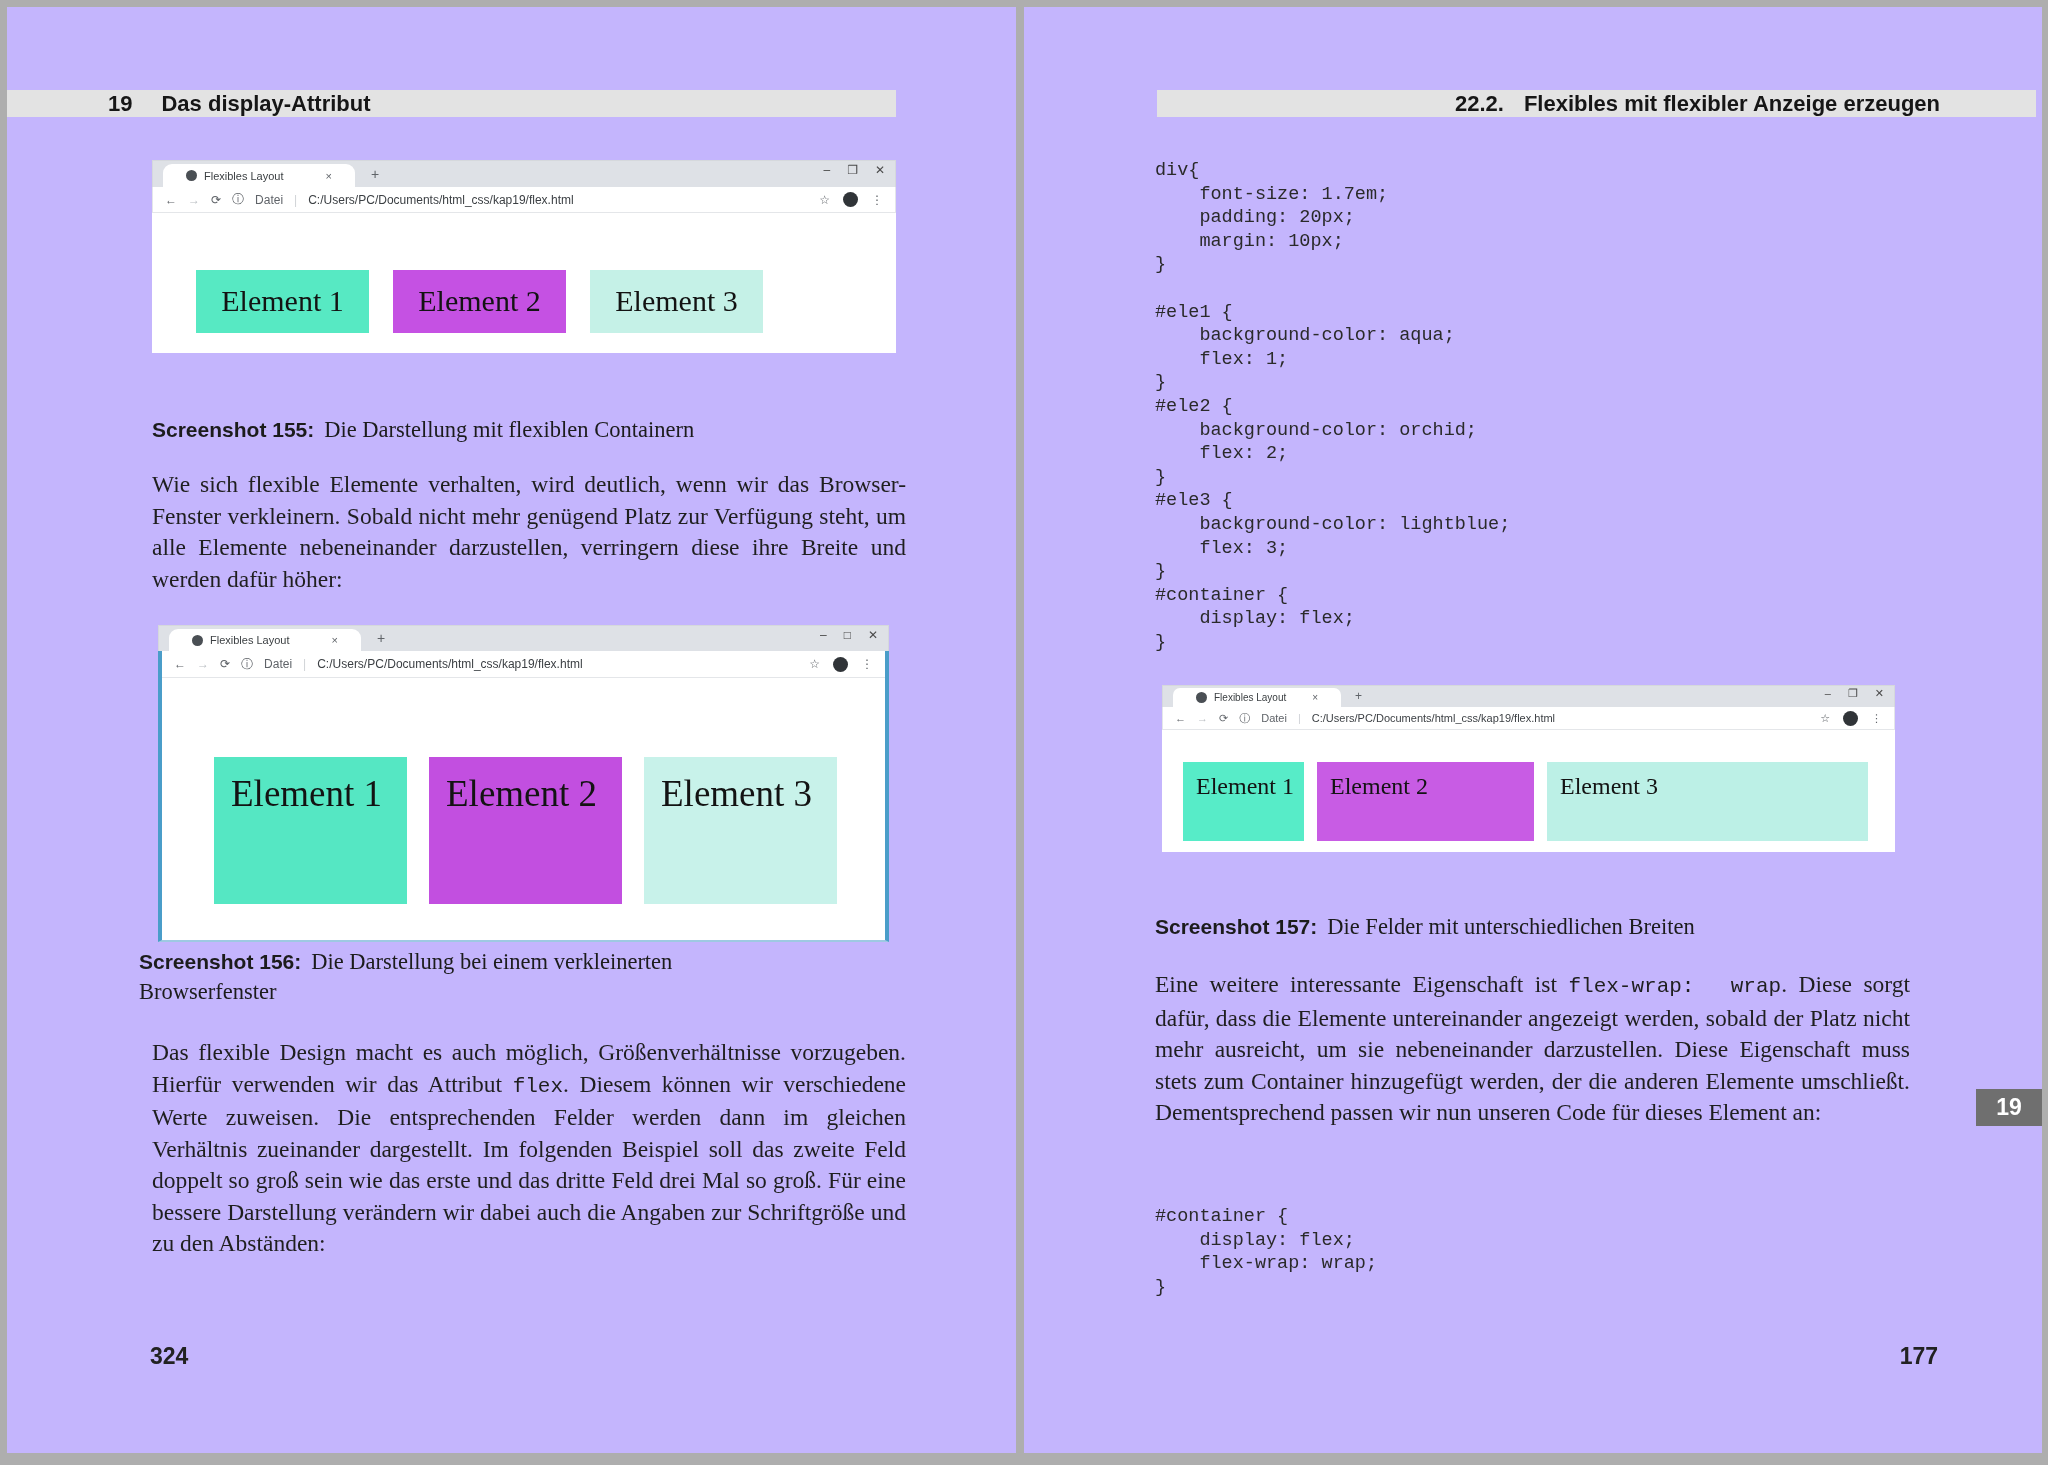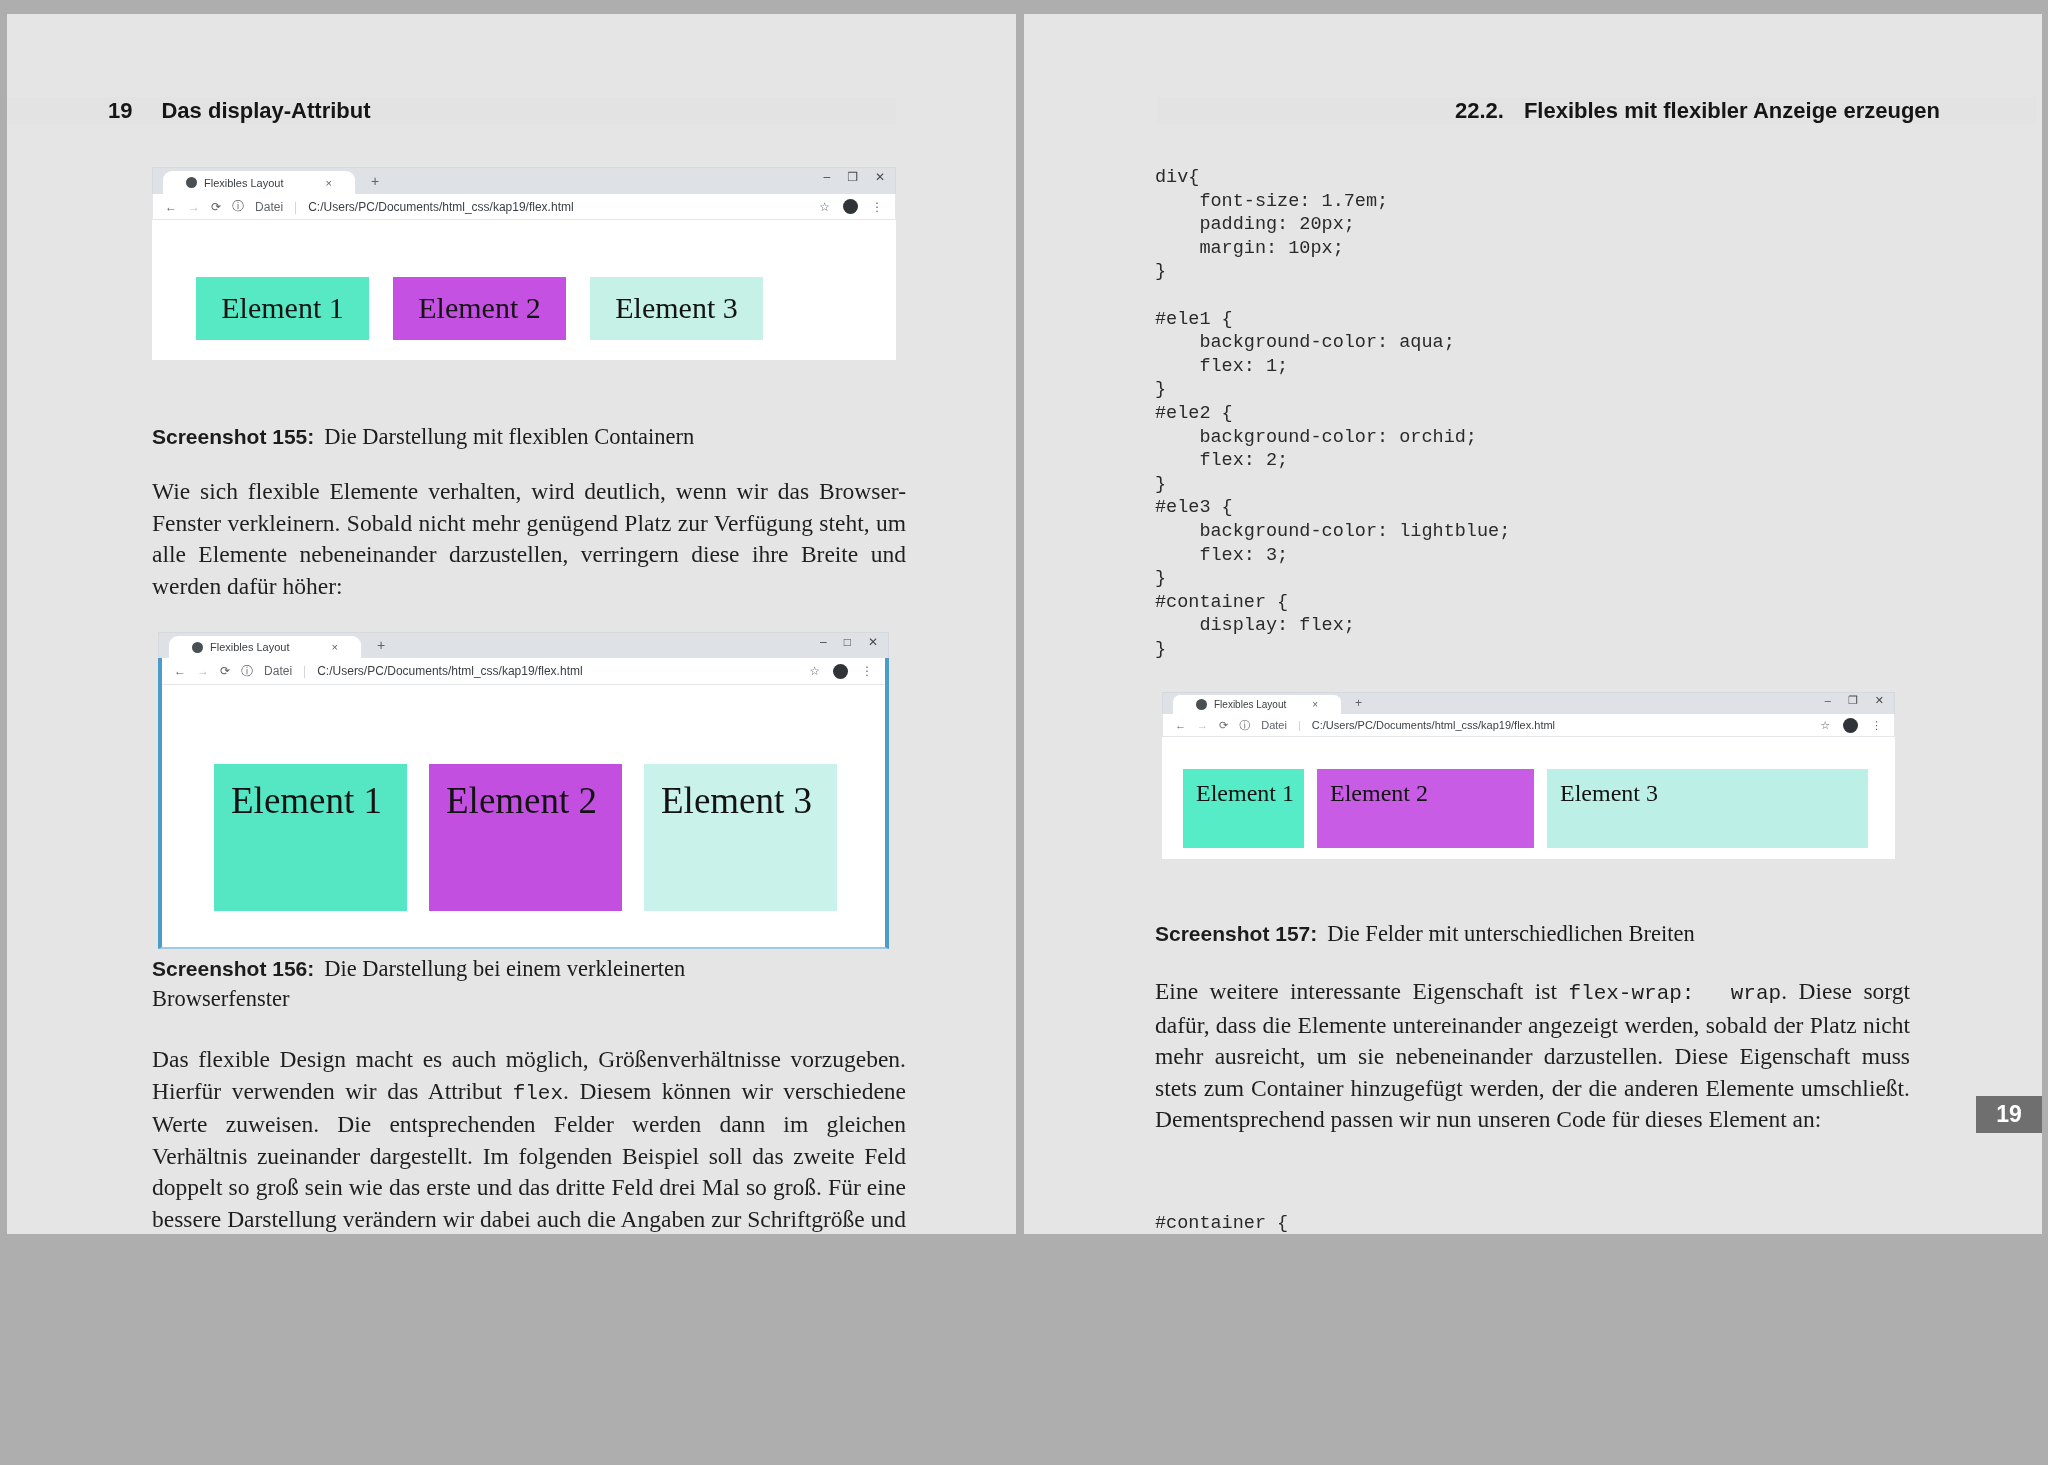--- a/index.html
+++ b/index.html
@@ -1,19 +1,19 @@
 <!DOCTYPE html>
 <html><head>
 <meta charset="utf-8">
 <style>
   * { margin:0; padding:0; box-sizing:border-box; }
   html,body { width:2048px; height:1465px; }
   body { font-family:"Liberation Serif", serif; color:#1c1c1c; background:#ffffff; position:relative; }
   .spread { position:absolute; inset:0; background:#aeaeae; }
-  .page { position:absolute; top:7px; height:1220px; background:#e5e5e5; overflow:hidden;margin-top:7px; }
+  .page { position:absolute; top:7px; height:1446px; background:#c4b5fd; overflow:hidden; }
   .page-left  { left:7px;  width:1009px; }
   .page-right { left:1024px; width:1018px; }
 
   
   .chapbar { position:absolute; height:27px; background:#e3e3e3; font-family:"Liberation Sans", sans-serif;
              font-weight:bold; font-size:22px; color:#161616; display:flex; align-items:center; }
   .chapbar-left { top:83px; left:0; width:889px; }
   .chapbar-left .chnum { margin-left:101px; }
   .chapbar-left .chtitle { margin-left:29px; }
   .chapbar-right { top:83px; left:133px; right:6px; justify-content:flex-end; padding-right:96px; }
@@ -81,21 +81,21 @@
   .b3 .bwcontent { padding:21px 0 0 21px; gap:13px; background:#fff; height:122px; }
   .b3 .ebox { height:79px; font-family:"Liberation Serif", serif; font-size:24px; line-height:1.3;
               padding:9px 0 0 13px; color:#131313; }
   .b3 .ebox:nth-child(1) { width:121px; }
   .b3 .ebox:nth-child(2) { width:217px; }
   .b3 .ebox:nth-child(3) { width:321px; }
 
   
   .cap155 { left:145px; top:408px; }
   .para1  { left:145px; top:462px; width:754px; }
-  .cap156 { left:145px; top:940px; width:640px; }
+  .cap156 { left:132px; top:940px; width:640px; }
   .para2  { left:145px; top:1030px; width:754px; }
   .pn-324 { left:143px; top:1336px; }
 
   
   .code1  { left:131px; top:152px; }
   .cap157 { left:131px; top:905px; }
   .para3  { left:131px; top:962px; width:755px; }
   .code2  { left:131px; top:1198px; }
   .pn-325 { top:1336px; right:104px; }
   .chaptab { position:absolute; right:0; top:1082px; width:66px; height:37px; background:#6f6f6f;

